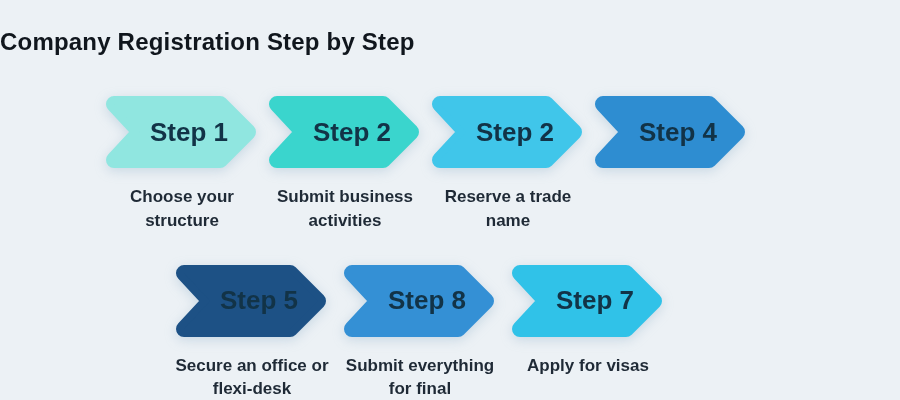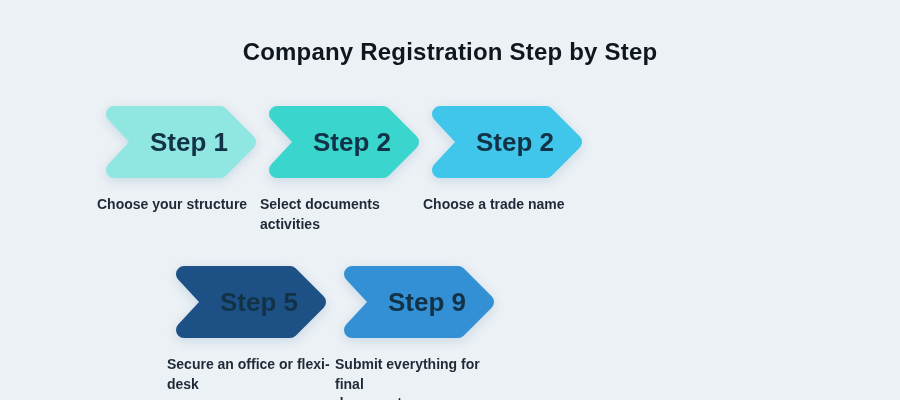--- a/index.html
+++ b/index.html
@@ -6,22 +6,22 @@
   body {
     width: 900px; height: 400px;
     background: #ecf1f5;
     font-family: "Liberation Sans", "DejaVu Sans", sans-serif;
     overflow: hidden;
   }
   .canvas { position: relative; width: 900px; height: 400px; }
 
   .title {
     margin: 0;
-    padding-top: 38px;
-    text-align: center;
+    padding-top: 28px;
+    text-align: left;
     font-size: 24px;
     font-weight: 700;
     color: #10161d;
     letter-spacing: 0.2px;
   }
 
   .row { display: flex; align-items: flex-start; }
   .row-1 { margin: 40px 0 0 106px; gap: 11px; }
   .row-2 { margin: 32px 0 0 176px; gap: 16px; }
 
@@ -36,22 +36,22 @@
     font-size: 26px; font-weight: 700; color: #123347;
     pointer-events: none;
   }
 
   .step-caption {
     width: 170px;
     margin: 17px auto 0 auto;
     position: relative; left: -9px; 
     margin-left: 0; margin-right: 0;
     transform: translateX(0);
-    text-align: left;
-    font-size: 14px; font-weight: 700;
+    text-align: center;
+    font-size: 17px; font-weight: 700;
     line-height: 1.4;
     color: #1f2a36;
     white-space: pre-line;
   }
   .step .step-caption { margin-left: -9px; left: 0; }
 </style>
 </head>
 <body style="background: rgb(236, 241, 245);">
 
 <div class="canvas">
@@ -70,34 +70,40 @@
       <div class="step-caption">Choose your structure</div>
     </div>
 
     <div class="step">
       <div class="shape-wrap">
         <svg width="152" height="72" viewBox="0 0 152 72">
           <path d="M8 8 L114 8 L142 36 L114 64 L8 64 L34 36 Z" stroke-width="16" stroke-linejoin="round" paint-order="stroke" fill="#3ad5cd" stroke="#3ad5cd"></path>
         </svg>
         <div class="step-label">Step 2</div>
       </div>
-      <div class="step-caption">Select documents activities</div>
+      <div class="step-caption">Submit business activities</div>
     </div>
 
     <div class="step">
       <div class="shape-wrap">
         <svg width="152" height="72" viewBox="0 0 152 72">
           <path d="M8 8 L114 8 L142 36 L114 64 L8 64 L34 36 Z" stroke-width="16" stroke-linejoin="round" paint-order="stroke" fill="#40c6ea" stroke="#40c6ea"></path>
         </svg>
         <div class="step-label">Step 2</div>
       </div>
-      <div class="step-caption">Choose a trade name</div>
+      <div class="step-caption">Reserve a trade name</div>
     </div>
 
     <div class="step">
+      <div class="shape-wrap">
+        <svg width="152" height="72" viewBox="0 0 152 72">
+          <path d="M8 8 L114 8 L142 36 L114 64 L8 64 L34 36 Z" stroke-width="16" stroke-linejoin="round" paint-order="stroke" fill="#2e8dd1" stroke="#2e8dd1"></path>
+        </svg>
+        <div class="step-label">Step 4</div>
+      </div>
     </div>
 
   </div>
 
   <div class="row row-2">
 
     <div class="step">
       <div class="shape-wrap">
         <svg width="152" height="72" viewBox="0 0 152 72">
           <path d="M8 8 L114 8 L142 36 L114 64 L8 64 L34 36 Z" stroke-width="16" stroke-linejoin="round" paint-order="stroke" fill="#1d5185" stroke="#1d5185"></path>
@@ -105,22 +111,31 @@
         <div class="step-label">Step 5</div>
       </div>
       <div class="step-caption">Secure an office or flexi-desk</div>
     </div>
 
     <div class="step">
       <div class="shape-wrap">
         <svg width="152" height="72" viewBox="0 0 152 72">
           <path d="M8 8 L114 8 L142 36 L114 64 L8 64 L34 36 Z" stroke-width="16" stroke-linejoin="round" paint-order="stroke" fill="#3490d5" stroke="#3490d5"></path>
         </svg>
-        <div class="step-label">Step 9</div>
+        <div class="step-label">Step 8</div>
       </div>
       <div class="step-caption">Submit everything for final
 documents</div>
     </div>
 
+    <div class="step">
+      <div class="shape-wrap">
+        <svg width="152" height="72" viewBox="0 0 152 72">
+          <path d="M8 8 L114 8 L142 36 L114 64 L8 64 L34 36 Z" stroke-width="16" stroke-linejoin="round" paint-order="stroke" fill="#30c2e8" stroke="#30c2e8"></path>
+        </svg>
+        <div class="step-label">Step 7</div>
+      </div>
+      <div class="step-caption">Apply for visas</div>
+    </div>
 
   </div>
 
 </div>
 
 </body></html>

